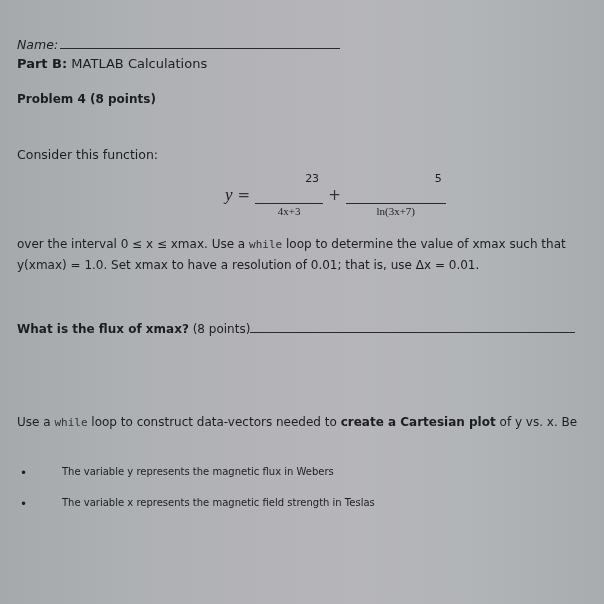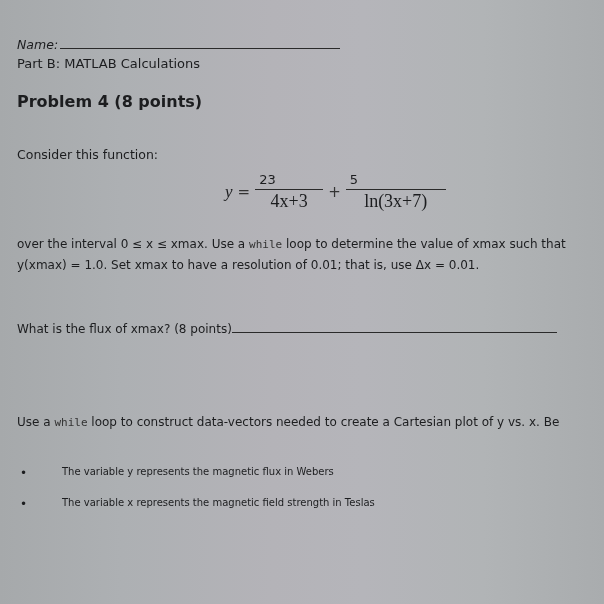--- a/index.html
+++ b/index.html
@@ -25,49 +25,49 @@
     .name-label { font-style: italic; }
     .name-line {
       display: inline-block;
       width: 280px;
       border-bottom: 1px solid #2a2a2a;
       vertical-align: baseline;
       margin-left: 2px;
       height: 10px;
     }
     .part-b { left: 17px; top: 56px; font-size: 13px; }
-    .bold { font-weight: normal; }
-    .problem { left: 17px; top: 92px; font-size: 16px; font-weight: bold; }
+    .bold { font-weight: bold; }
+    .problem { left: 17px; top: 92px; font-size: 12px; font-weight: bold; }
     .consider { left: 17px; top: 147px; font-size: 12.5px; }
 
     .equation {
       left: 225px; top: 172px;
       font-family: "Liberation Serif", "DejaVu Serif", serif;
       font-size: 17px;
       display: flex;
       align-items: center;
     }
     .eq-y { font-style: italic; margin-right: 2px; }
     .eq-op { margin: 0 3px; font-family: "DejaVu Sans", sans-serif; font-size: 15px; color: #333; }
     .frac {
       display: inline-flex;
       flex-direction: column;
       align-items: center;
       margin: 0 2px;
     }
     .frac .num {
       font-family: "DejaVu Sans", sans-serif;
-      font-size: 13px;
-      padding: 0 4px 2px 4px;
+      font-size: 11px;
+      padding: 0 4px 18px 4px;
       border-bottom: 1.2px solid #2a2a2a;
       min-width: 60px;
-      text-align: left;
+      text-align: right;
     }
     .frac .den {
-      font-size: 18px;
+      font-size: 11px;
       padding-top: 1px;
       text-align: left;
     }
     .frac2 .num { min-width: 92px; }
 
     .interval { left: 17px; top: 237px; font-size: 12px; }
     .interval-2 { left: 17px; top: 258px; font-size: 12px; }
     .mono { font-family: "DejaVu Sans Mono", "Liberation Mono", monospace; font-size: 11px; color: #333; }
 
     .question { left: 17px; top: 322px; font-size: 12px; }

